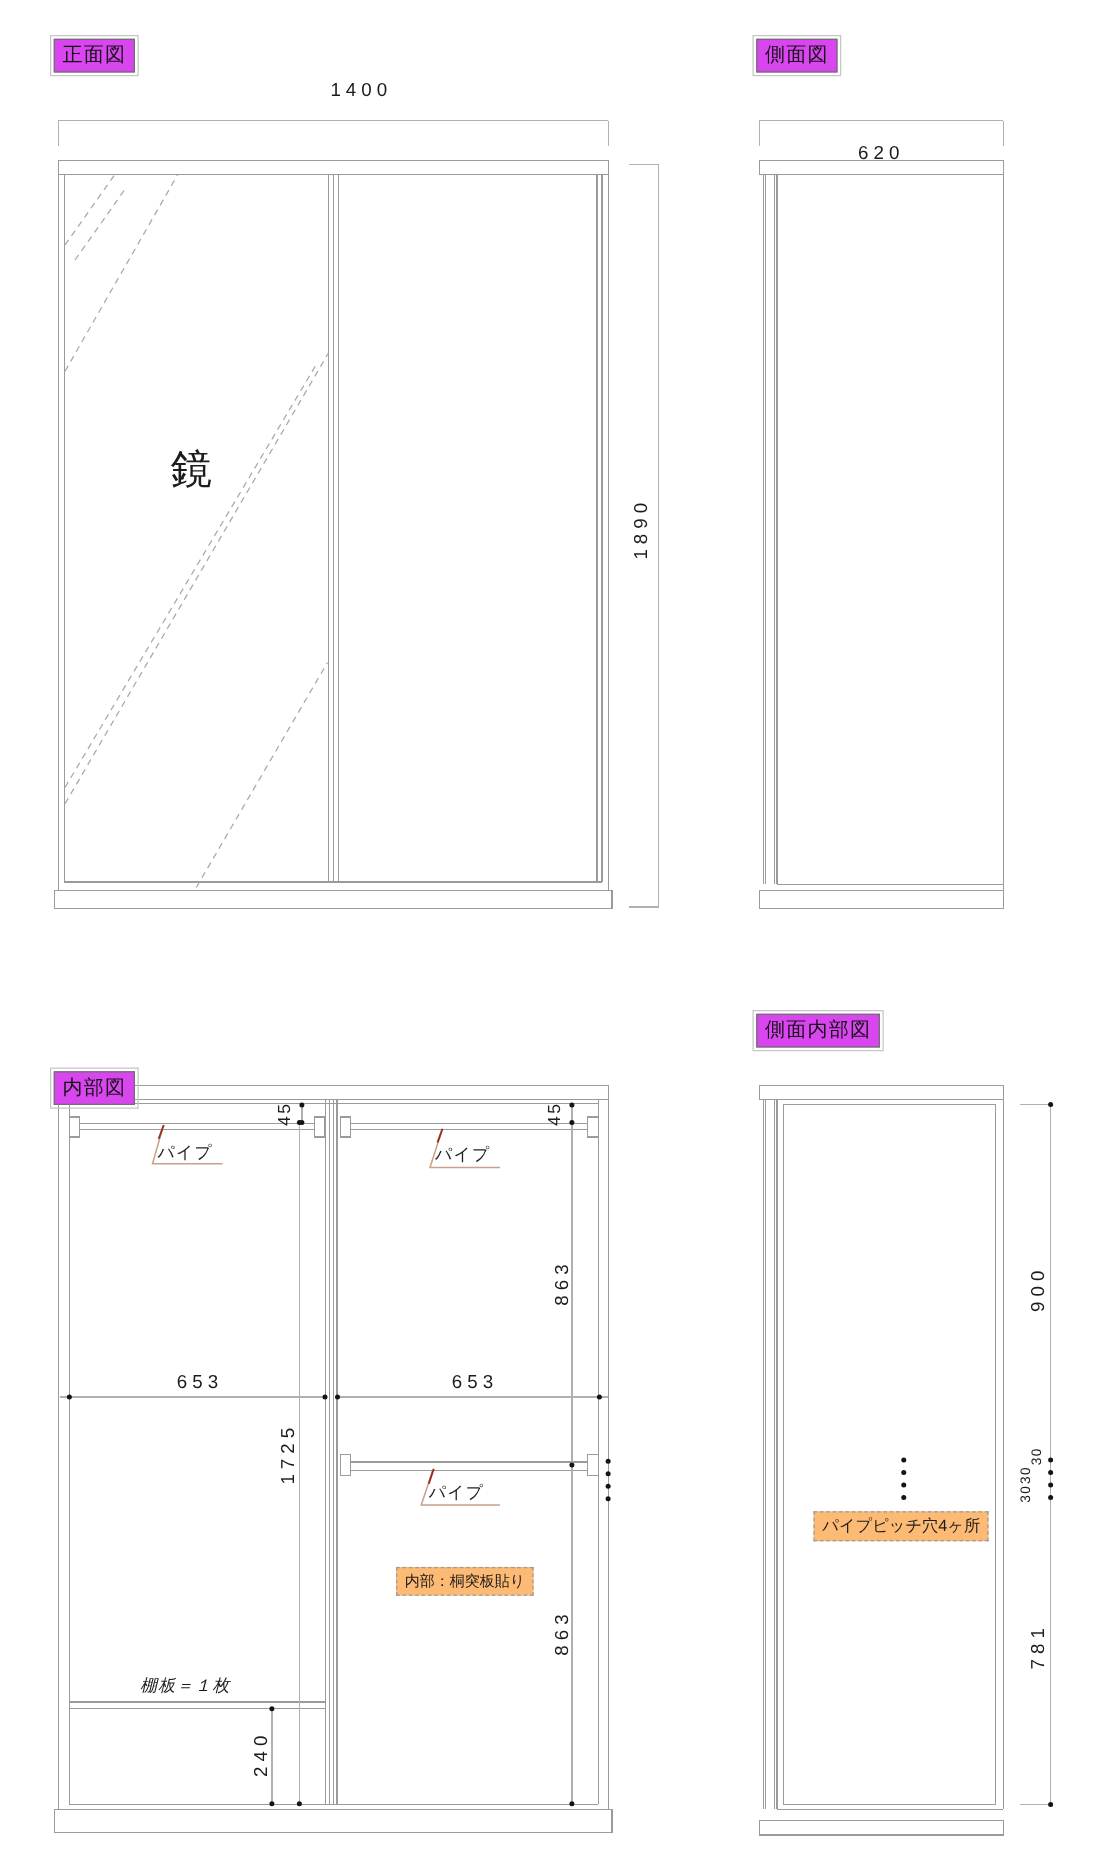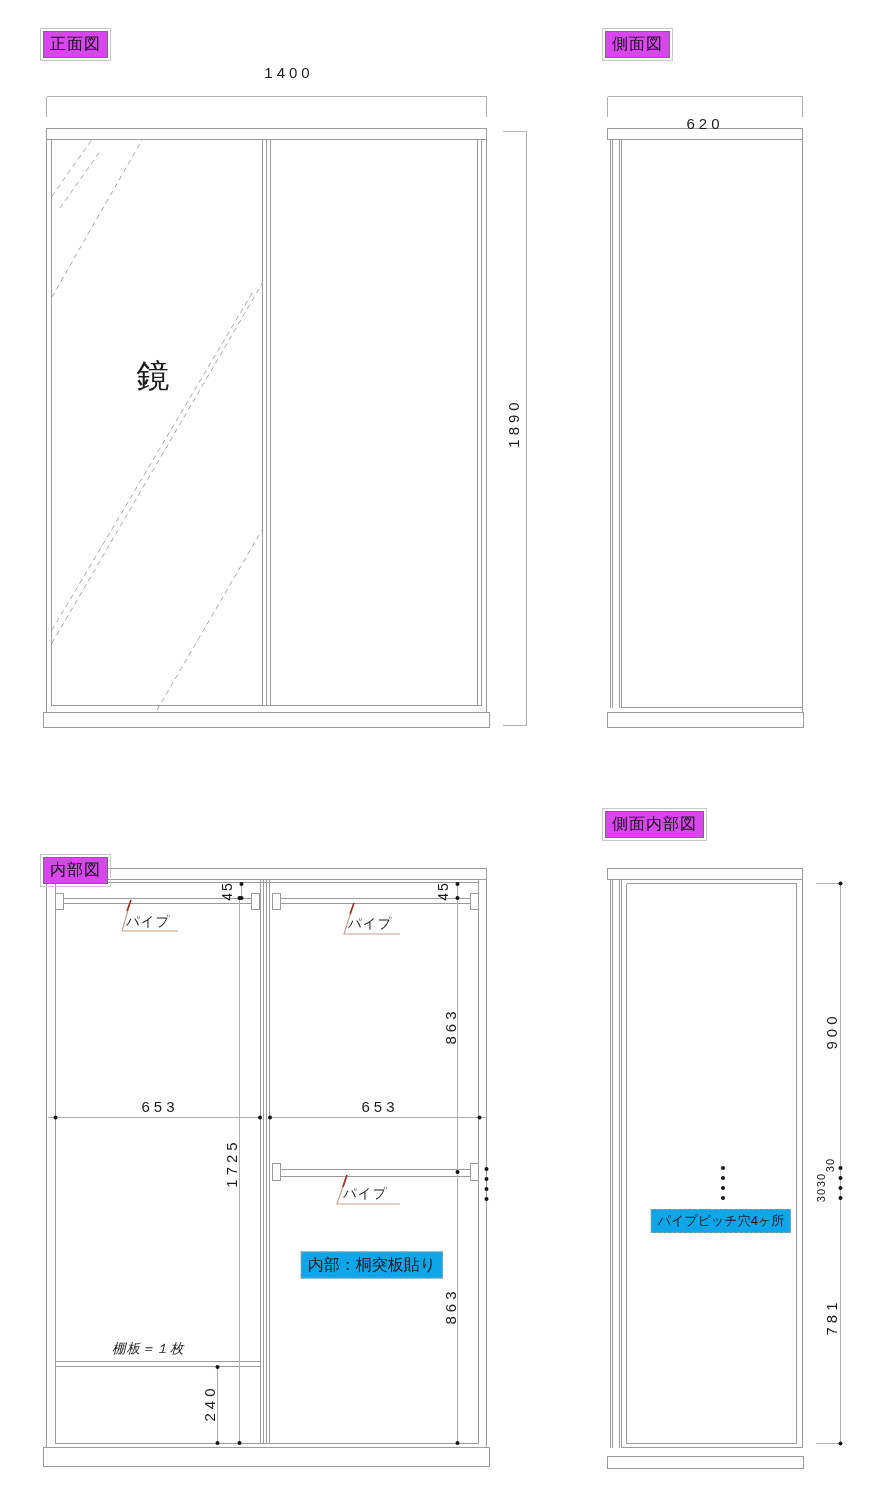--- a/index.html
+++ b/index.html
@@ -17,23 +17,23 @@
   .ctr{transform:translate(-50%,-50%);}
   .vdim{transform:translate(-50%,-50%) rotate(-90deg);}
   .dimtxt{font-size:15px;letter-spacing:4px;}
   .dimtxt2{font-size:14px;letter-spacing:2px;}
   .dimsmall{font-size:11px;letter-spacing:1px;}
   .jp{font-size:13.5px;letter-spacing:1px;text-align:right;}
   .kanji{font-size:33px;letter-spacing:0;}
   .title{font-size:16px;letter-spacing:1px;color:#111;background:#d946ef;
          border:1px solid #6f6f6f;outline:1px solid #c6c6c6;outline-offset:2px;
          padding:2px 6px;text-align:center;}
-  .notebox{background:#0ea5e9;border:1px dashed #9b9b9b;padding:2px 6px;
+  .notebox{background:#fdba74;border:1px dashed #9b9b9b;padding:2px 6px;
            transform:translate(-50%,-50%);}
-  .fs12{font-size:16px;}
+  .fs12{font-size:12px;}
   .fs13{font-size:13px;}
 </style>
 </head>
 <body>
 
 <div id="canvas">
 
   <svg width="889" height="1500" viewBox="0 0 889 1500">
 
     <g>

